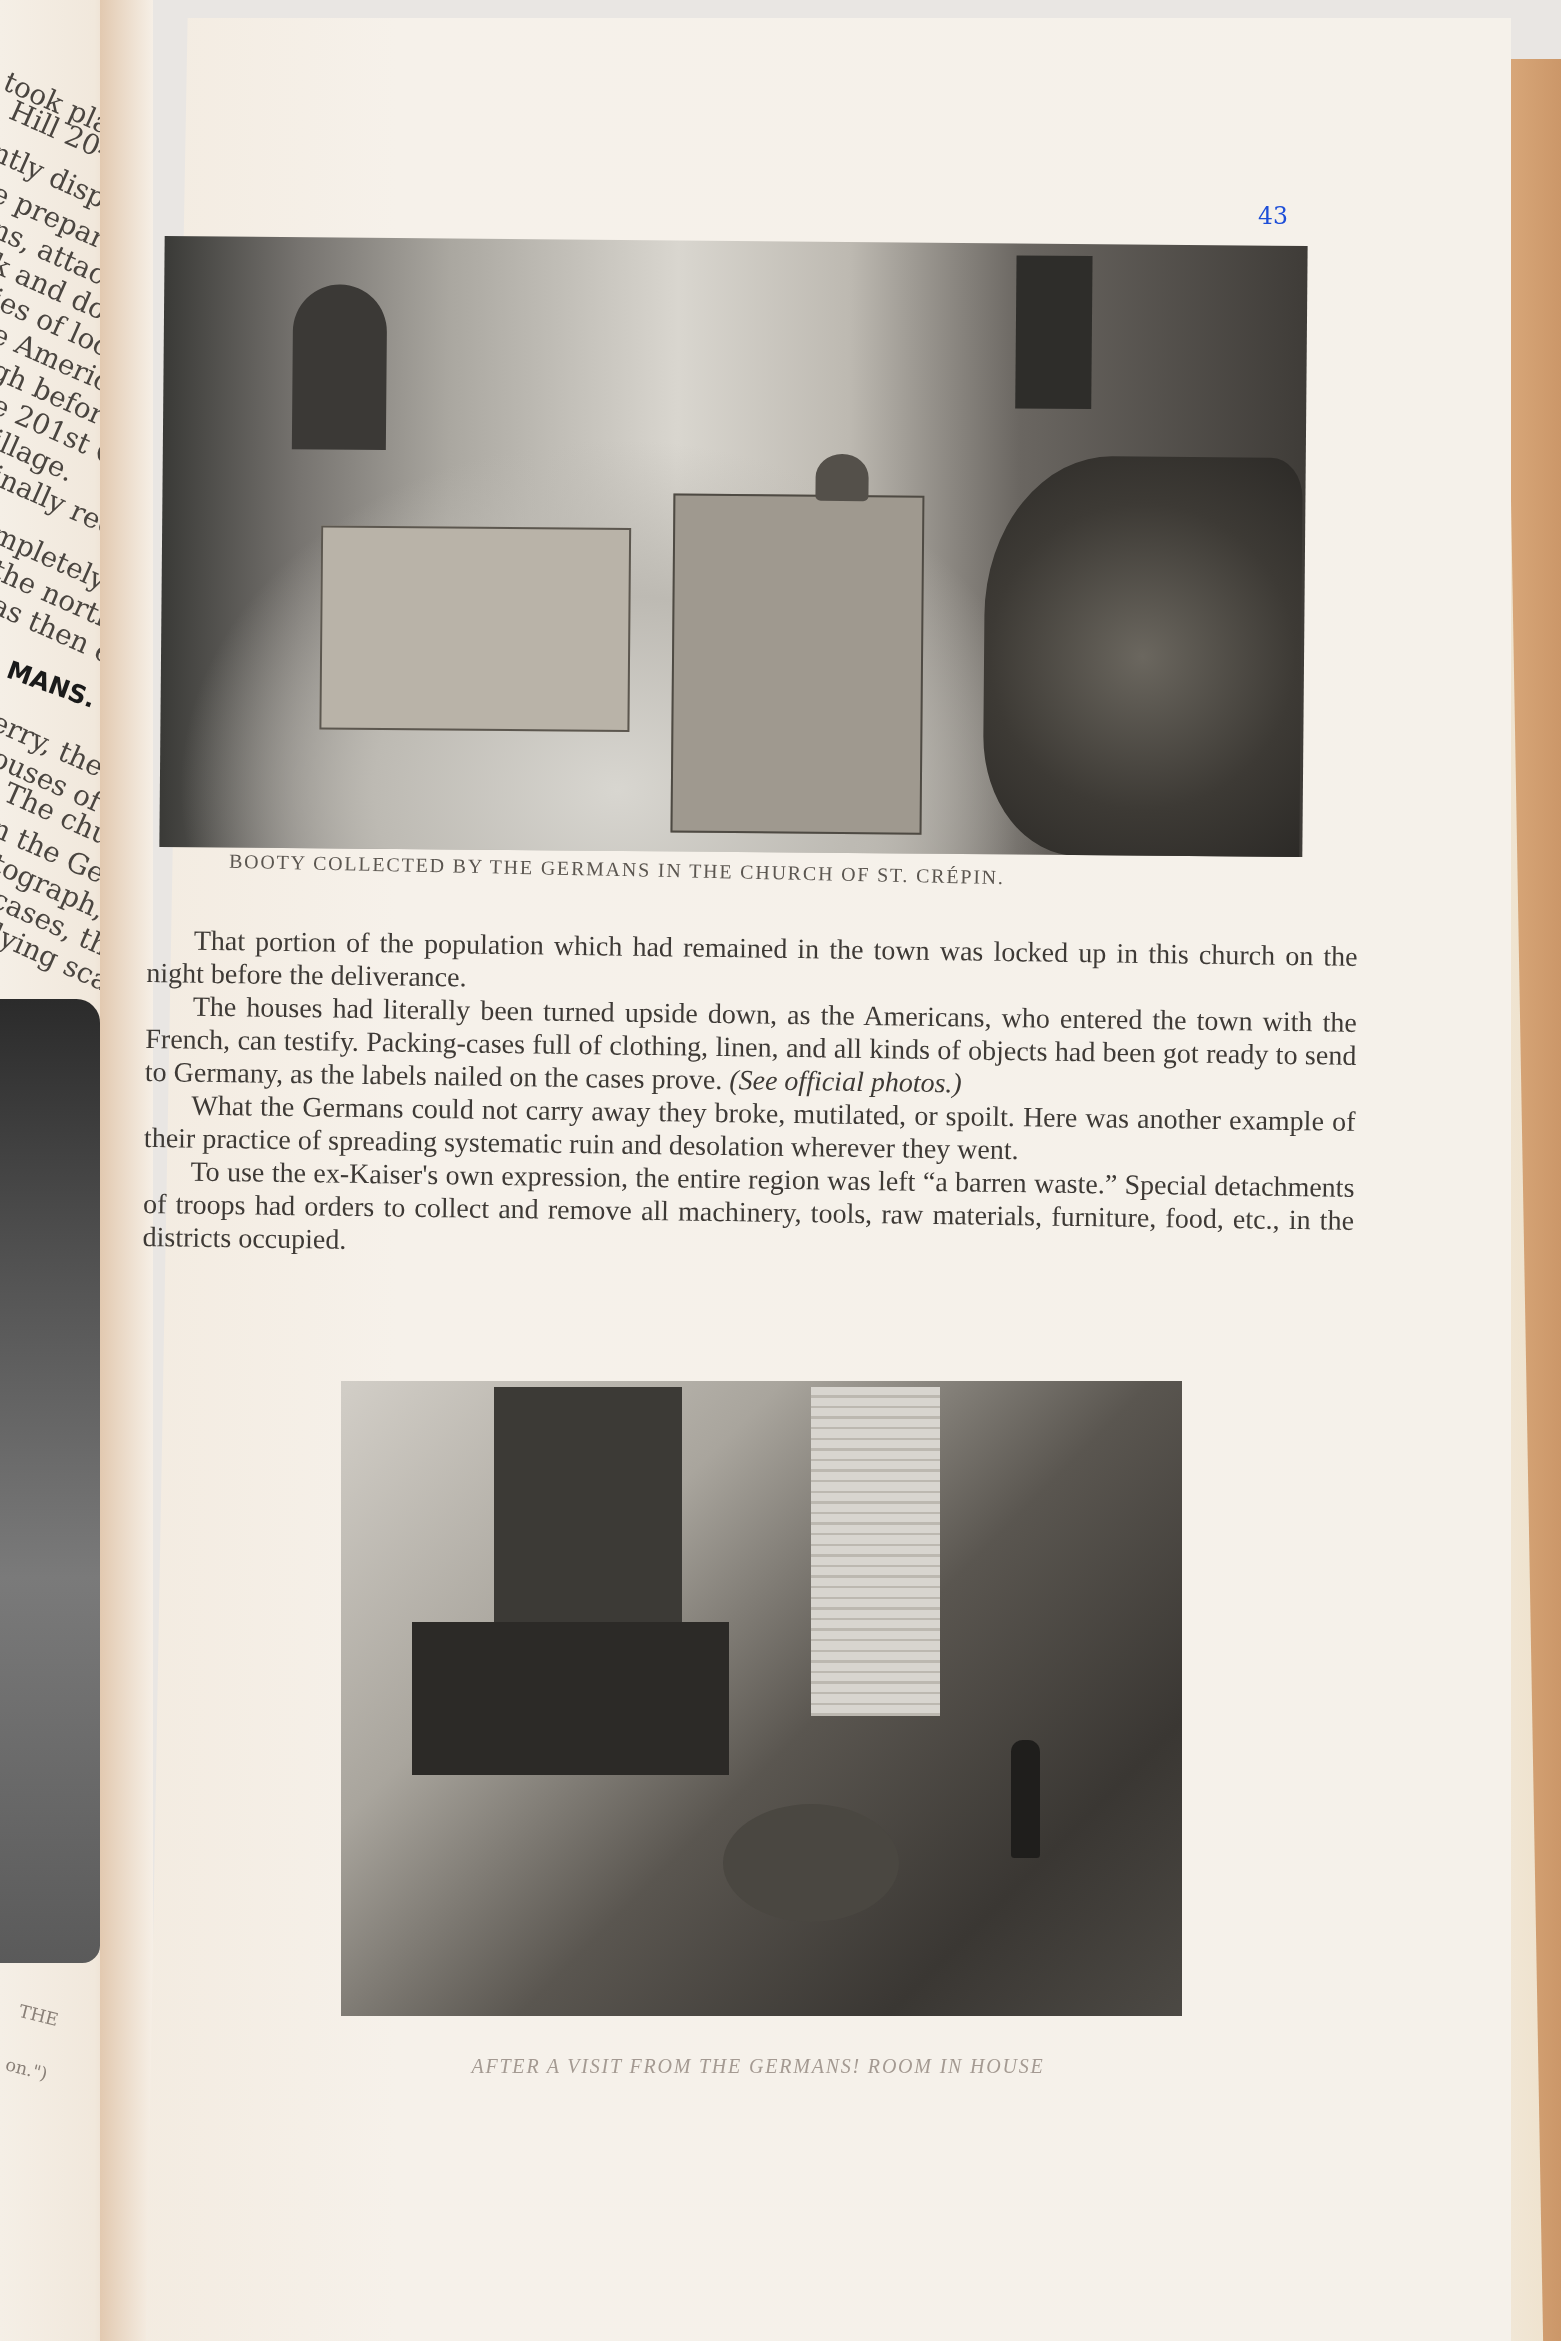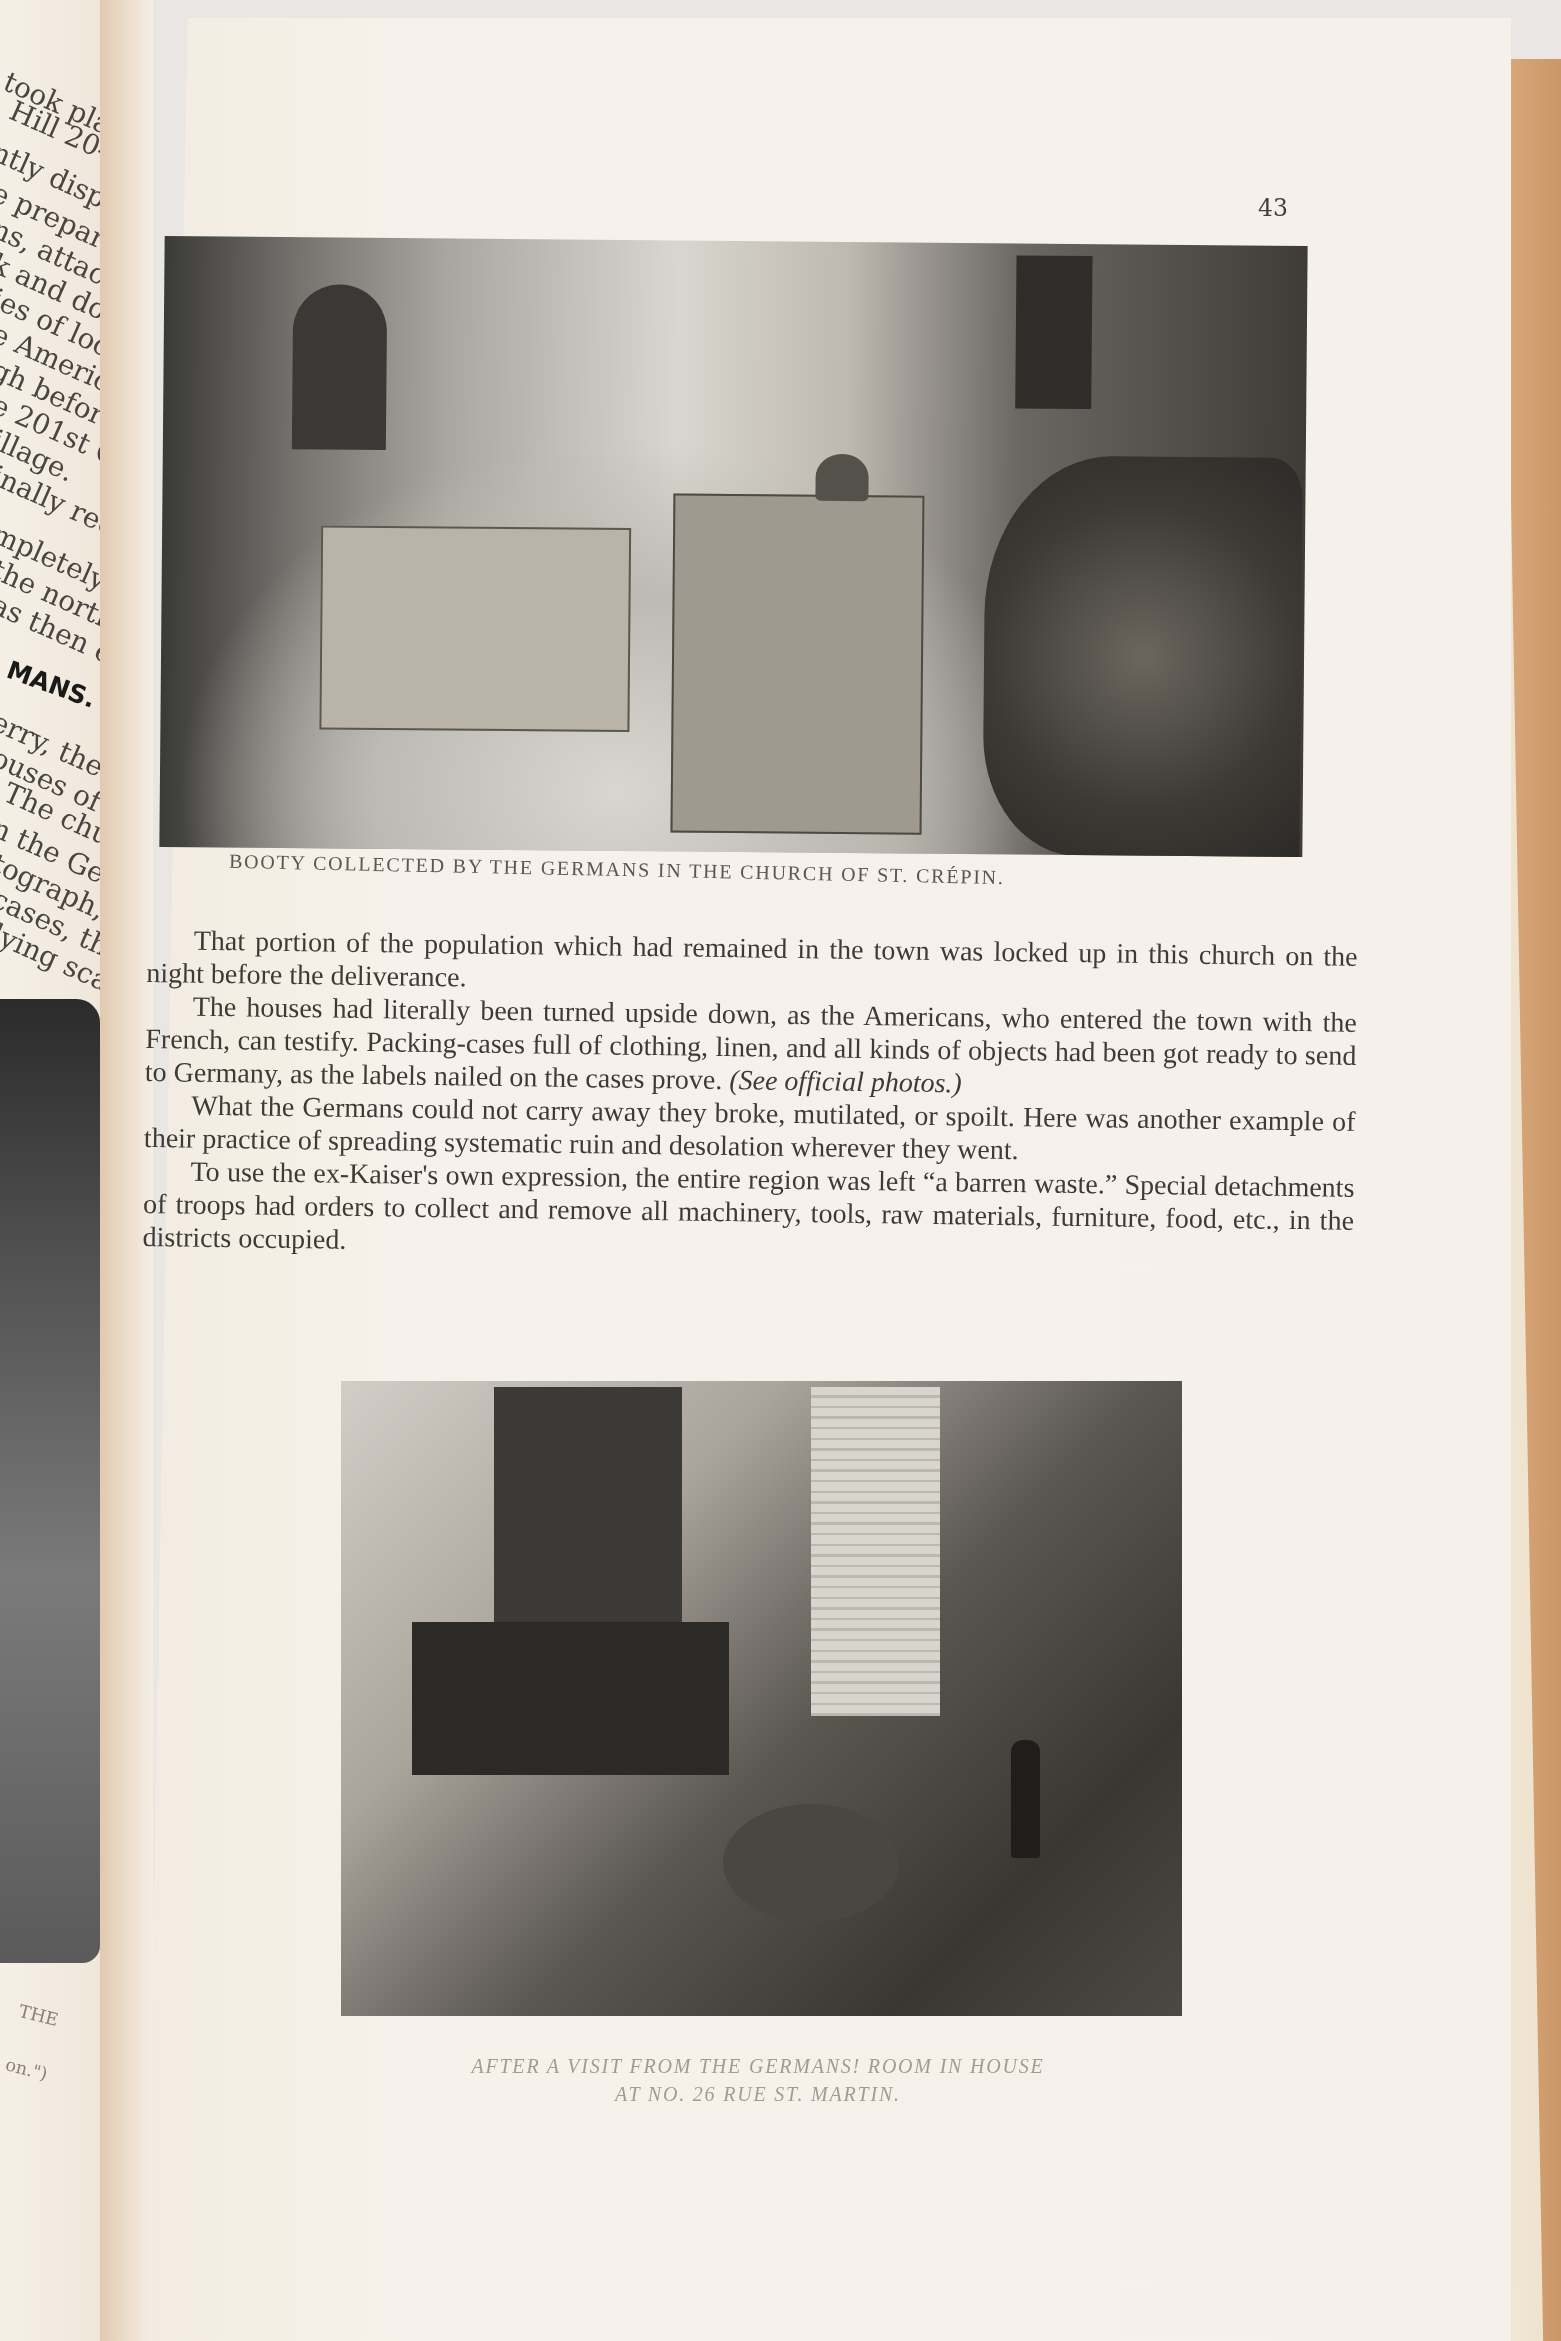--- a/index.html
+++ b/index.html
@@ -43,21 +43,21 @@
   .gutter {
     position:absolute; left:100px; top:0; width:53px; height:2342px;
     background:linear-gradient(90deg,#e2c9b0,#f0e4d6 70%,#f6efe6);
   }
   .right-page {
     position:absolute; left:118px; top:17.6px; width:1393px; height:2324px;
     background:linear-gradient(90deg,#f3ebe0 0%,#f6f1ea 20%,#f5f1ea 100%);
     clip-path:polygon(5% 0,100% 0,100% 100%,2% 100%);
   }
   .page-number {
-    position:absolute; left:1258px; top:194px; font-size:23.5px; color:#404040;
+    position:absolute; left:1258px; top:202px; font-size:23.5px; color:#1d4ed8;
   }
   .photo {
     position:absolute; overflow:hidden;
     background:#6a6a66;
   }
   .photo-1 {
     left:162px; top:241px; width:1143px; height:611px;
     transform:rotate(0.5deg);
     background:
       radial-gradient(ellipse at 40% 90%, #d8d6d0 0%, #bdbab3 25%, transparent 45%),
@@ -158,15 +158,14 @@
 
 <div class="photo photo-2" title="Photograph of a ransacked room with overturned chairs, a sofa, scattered papers and a bottle">
   <div class="door"></div>
   <div class="shutter"></div>
   <div class="sofa"></div>
   <div class="chair"></div>
   <div class="bottle"></div>
 </div>
 <div class="caption caption-2">
   <div>AFTER A VISIT FROM THE GERMANS!  ROOM IN HOUSE</div>
-  <div>AT NO. 26 RUE ST. MARTIN.</div>
 </div>
 
 
 </body></html>

